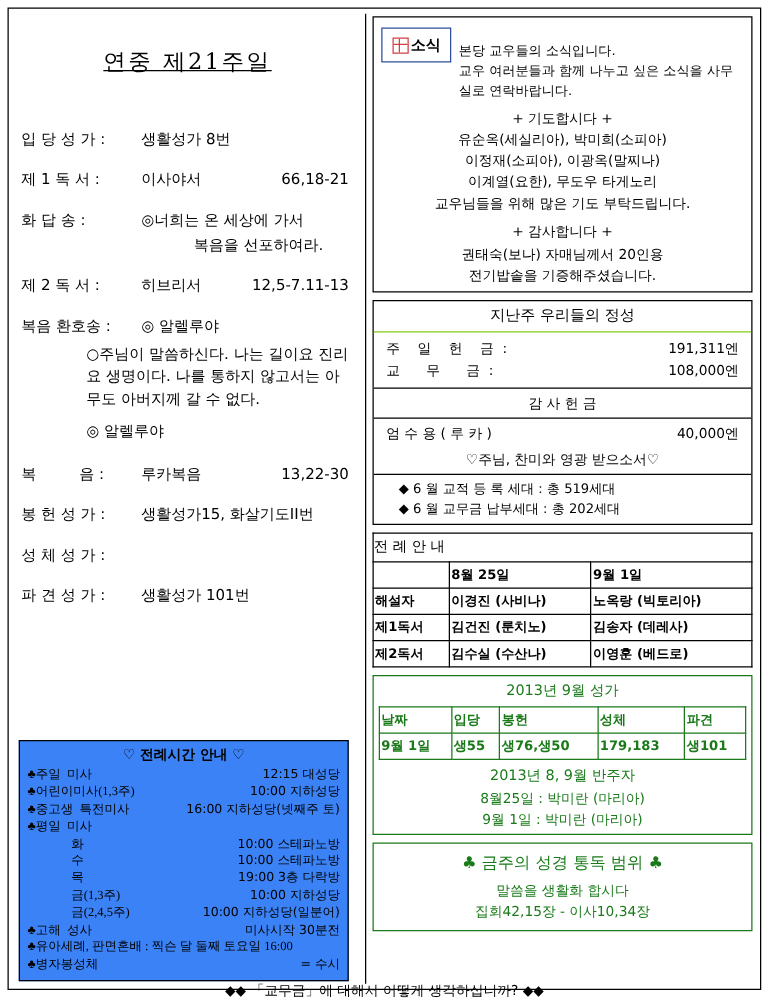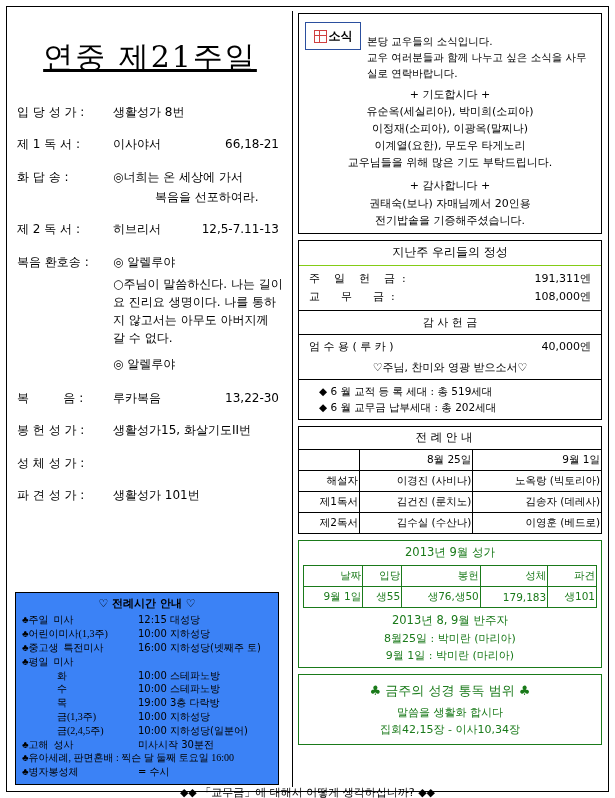--- a/index.html
+++ b/index.html
@@ -44,23 +44,23 @@
   .col-right {
     flex: 1;
     box-sizing: border-box;
     position: relative;
     padding: 2px 2px;
   }
 
   
   .title {
     text-align: center;
-    font-size: 30px;
+    font-size: 18px;
     letter-spacing: 2px;
-    margin: 22px 0 26px 0;
+    margin: 22px 0 42px 0;
     text-decoration: underline;
     font-family: "DejaVu Serif", "Liberation Serif", serif;
   }
   .lrow {
     display: flex;
     margin-bottom: 15px;
     font-size: 12px;
     line-height: 1.45;
   }
   .lrow .lbl {
@@ -79,21 +79,21 @@
   }
   .indent {
     padding-left: 42px;
   }
   .sub {
     margin-left: 96px;
     font-size: 12px;
     line-height: 1.5;
   }
   .resp-block {
-    margin-left: 96px;
+    margin-left: 52px;
     font-size: 12px;
     line-height: 1.5;
   }
 
   
   .yellow-box {
     position: absolute;
     left: 4px;
     bottom: 2px;
     width: 264px;
@@ -115,20 +115,21 @@
   }
   .yb-line .a {
     width: 116px;
     flex: none;
     white-space: pre;
     font-family: Liberation Serif, serif;
   }
   .yb-line .b {
     flex: 1;
     white-space: pre;
+    text-align: right;
   }
   .yb-line.full .a { width: auto; }
 
   
   .rbox {
     border: 1px solid #000;
     box-sizing: border-box;
     margin-bottom: 6px;
     padding: 4px 6px;
   }
@@ -195,26 +196,26 @@
   .divline { border-top: 1px solid #000; margin: 3px -6px; }
   .bullets { font-size: 10.5px; line-height: 1.55; padding-left: 14px; }
 
   table.grid {
     width: 100%;
     border-collapse: collapse;
     font-size: 10.5px;
   }
   table.grid th, table.grid td {
     border: 1px solid #000;
-    text-align: right;
+    text-align: left;
     padding: 3px 1px;
-    font-weight: normal;
+    font-weight: bold;
   }
   .tbl-title {
-    text-align: center;
+    text-align: left;
     font-size: 11.5px;
     padding: 3px 12px 4px 0;
     border: 1px solid #000;
     border-bottom: none;
   }
   .green { color: #1a7a1a; }
   .green-box { border-color: #1a7a1a; }
   .green-box table.grid th, .green-box table.grid td { border-color: #1a7a1a; }
 
   .footer {

